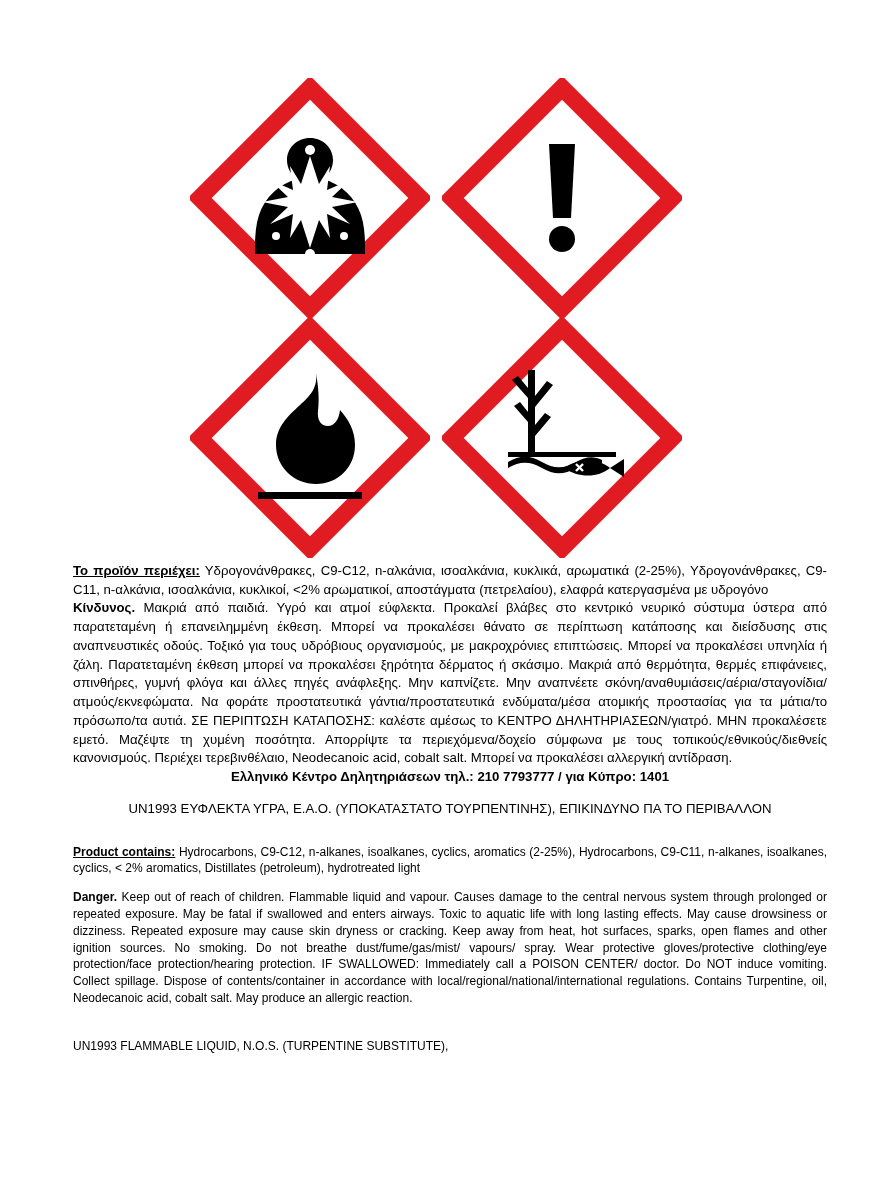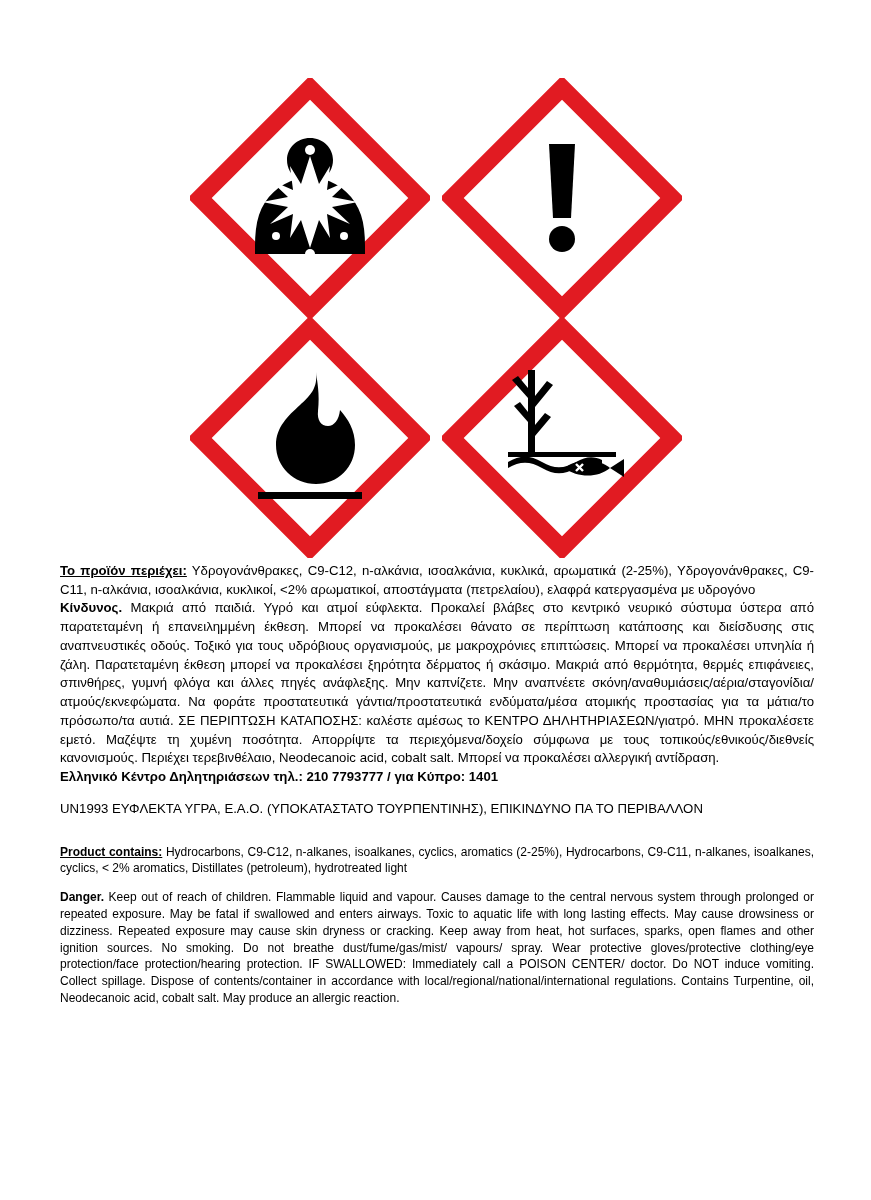--- a/index.html
+++ b/index.html
@@ -41,30 +41,30 @@
     height: 240px;
     position: relative;
     margin: 0 6px;
   }
   .picto svg { display: block; }
 
   
   .content {
     position: absolute;
     top: 562px;
-    left: 60px;
+    left: 73px;
     width: 754px;
   }
   .para {
     font-size: 13.2px;
     line-height: 1.42;
     text-align: justify;
     margin: 0 0 0 0;
   }
-  .para.left { text-align: left; }
+  .para.left { text-align: center; }
   .bold { font-weight: bold; }
   .block-gap { height: 13px; }
   .small-gap { height: 7px; }
 
   .inline-label {
     font-weight: bold;
     text-decoration: underline;
   }
   .inline-label-plain {
     font-weight: bold;
@@ -172,16 +172,17 @@
     <p class="para left">UN1993 ΕΥΦΛΕΚΤΑ ΥΓΡΑ, Ε.Α.Ο. (ΥΠΟΚΑΤΑΣΤΑΤΟ ΤΟΥΡΠΕΝΤΙΝΗΣ), ΕΠΙΚΙΝΔΥΝΟ ΠΑ ΤΟ ΠΕΡΙΒΑΛΛΟΝ</p>
 
     <div class="block-gap"></div>
 
     <p class="en"><span class="inline-label">Product contains:</span><span> Hydrocarbons, C9-C12, n-alkanes, isoalkanes, cyclics, aromatics (2-25%), Hydrocarbons, C9-C11, n-alkanes, isoalkanes, cyclics, &lt; 2% aromatics, Distillates (petroleum), hydrotreated light</span></p>
 
     <p class="en"><span class="inline-label-plain">Danger.</span><span> Keep out of reach of children. Flammable liquid and vapour. Causes damage to the central nervous system through prolonged or repeated exposure. May be fatal if swallowed and enters airways. Toxic to aquatic life with long lasting effects. May cause drowsiness or dizziness. Repeated exposure may cause skin dryness or cracking. Keep away from heat, hot surfaces, sparks, open flames and other ignition sources. No smoking. Do not breathe dust/fume/gas/mist/ vapours/ spray. Wear protective gloves/protective clothing/eye protection/face protection/hearing protection. IF SWALLOWED: Immediately call a POISON CENTER/ doctor. Do NOT induce vomiting. Collect spillage. Dispose of contents/container in accordance with local/regional/national/international regulations. Contains Turpentine, oil, Neodecanoic acid, cobalt salt. May produce an allergic reaction.</span></p>
 
     <div class="small-gap"></div>
 
+    <p class="en left">UN1993 FLAMMABLE LIQUID, N.O.S. (TURPENTINE SUBSTITUTE),</p>
 
   </div>
 
 </div>
 
 </body></html>

